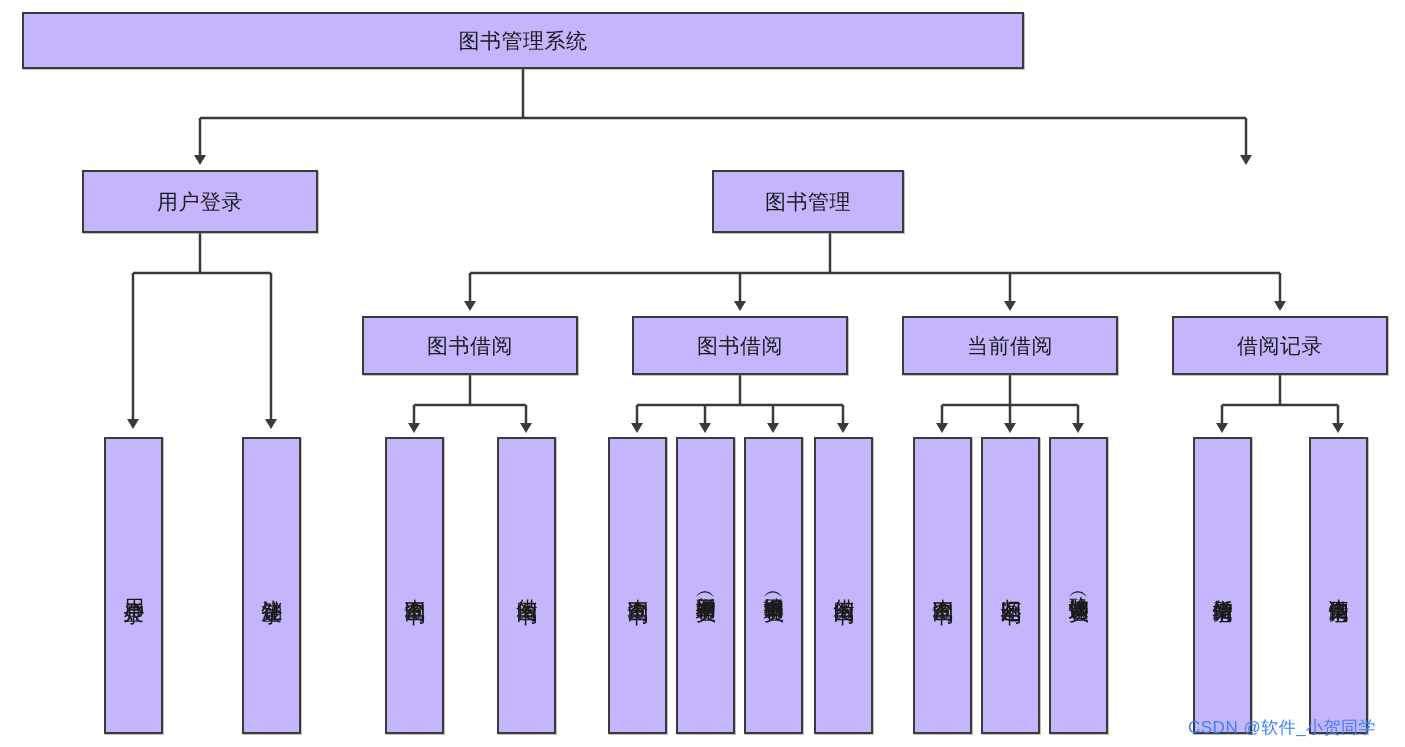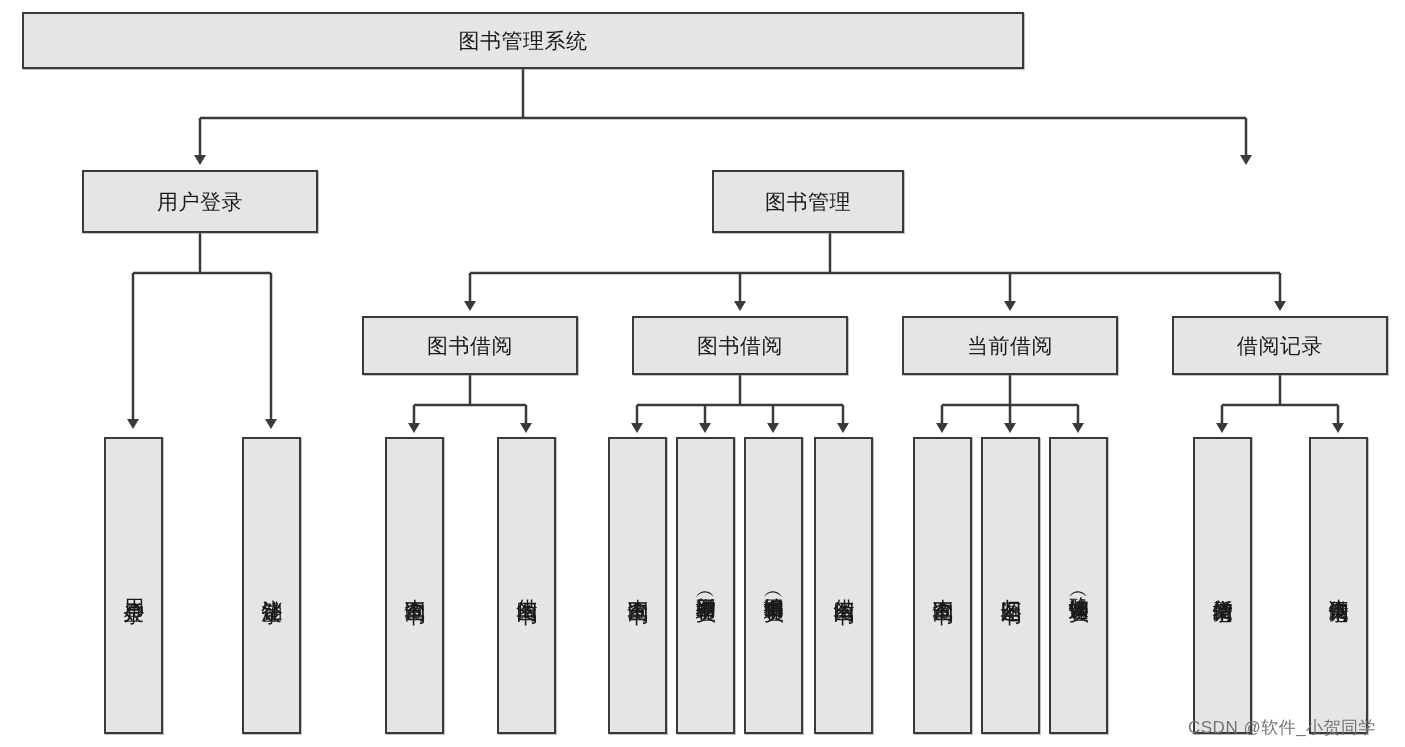--- a/index.html
+++ b/index.html
@@ -22,21 +22,21 @@
     left: 0;
     top: 0;
     width: 1405px;
     height: 747px;
     pointer-events: none;
   }
   .node {
     position: absolute;
     box-sizing: border-box;
     border: 2px solid #3a3a3a;
-    background: #e5e5e5;
+    background: #c4b5fd;
     display: flex;
     align-items: center;
     justify-content: center;
     color: #1a1a1a;
     box-shadow: 1px 1px 0 rgba(120,120,120,0.45);
   }
   .node .lbl {
     display: block;
     text-align: center;
     line-height: 1.22;
@@ -60,21 +60,21 @@
   }
   .node.vert.tall .lbl {
     font-size: 20px;
     letter-spacing: 1px;
   }
   #watermark {
     position: absolute;
     left: 1188px;
     top: 716px;
     font-size: 17px;
-    color: #737373;
+    color: #3b82f6;
     letter-spacing: 0.5px;
     white-space: nowrap;
     user-select: none;
   }
 </style>
 </head>
 <body>
 
 <div id="canvas">
 

